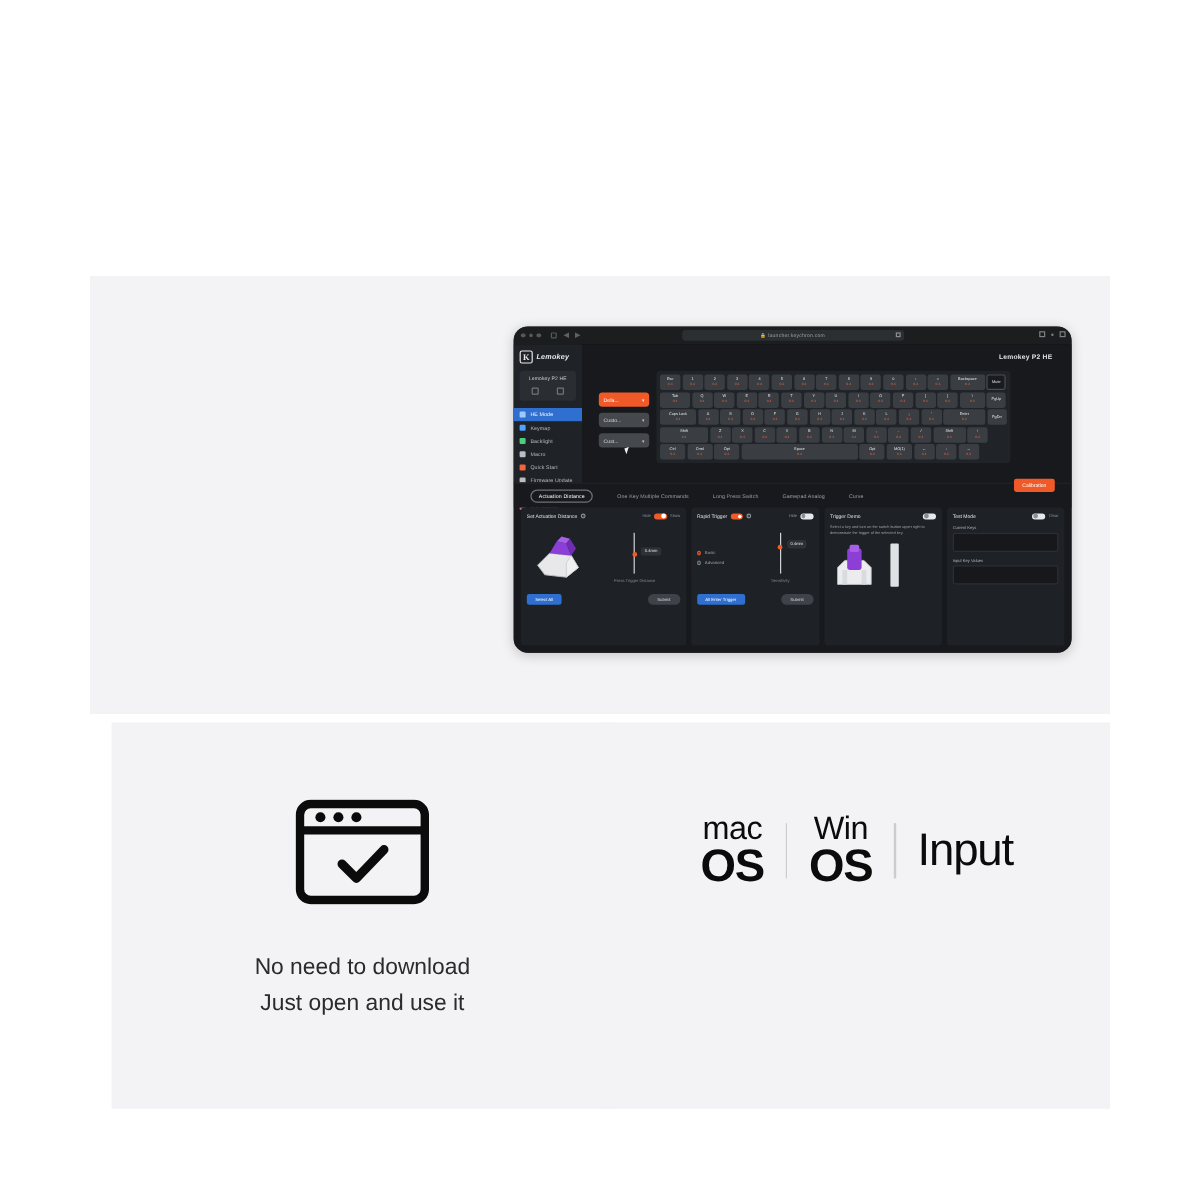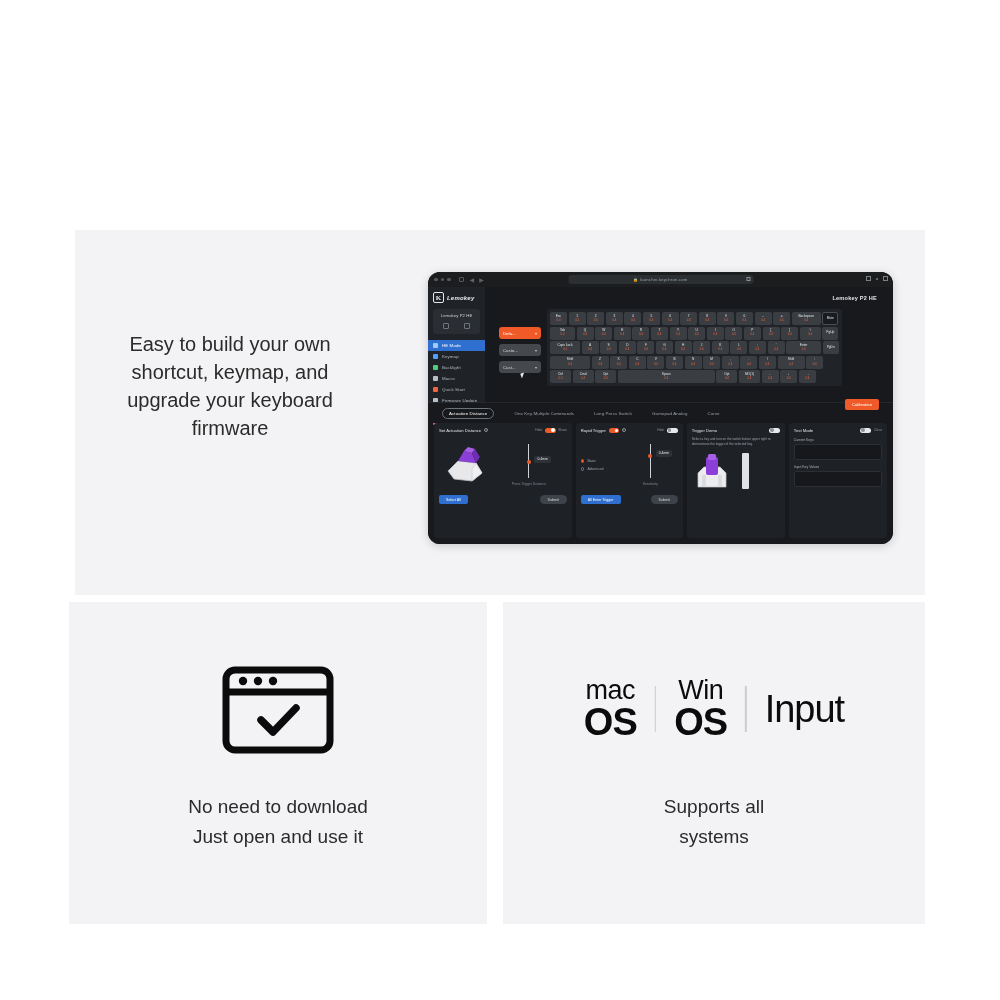--- a/index.html
+++ b/index.html
@@ -20,21 +20,21 @@
     color: #0b0b0b;
   }
   .heading .l2 { display: block; }
 
   
   .card {
     position: absolute;
     background: #f3f3f5;
   }
   #card-top   { left: 75px;  top: 230px; width: 850px; height: 365px; }
-  #card-left  { left: 69px;  top: 602px; width: 418px; height: 322px; }
+  #card-left  { left: 93px;  top: 602px; width: 418px; height: 322px; }
   #card-right { left: 503px; top: 602px; width: 422px; height: 322px; }
 
   
   .copy-text {
     position: absolute; left: 95px; top: 330px; width: 270px;
     text-align: center;
     font-size: 20px; line-height: 28px; color: #2b2b2b;
   }
 
   
@@ -209,21 +209,20 @@
   .os-div { width: 1.5px; height: 46px; background: #c9ccd0; }
 </style>
 </head>
 <body>
 
 <div class="page">
 
 
   <div class="card" id="card-top"></div>
 
-  <div class="copy-text">Easy to build your own shortcut, keymap, and upgrade your keyboard firmware</div>
 
   <div class="laptop">
 
     <div class="chrome">
       <span class="traffic">
         <i></i>
         <i></i>
         <i></i>
       </span>
       <span class="chrome-btns">
@@ -748,19 +747,15 @@
         <span class="os-bot">OS</span>
       </span>
       <span class="os-div"></span>
       <span class="os-stack">
         <span class="os-top">Win</span>
         <span class="os-bot">OS</span>
       </span>
       <span class="os-div"></span>
       <span class="os-single">Input</span>
     </div>
-    <div class="caption">
-      <div>Supports all</div>
-      <div>systems</div>
-    </div>
   </div>
 
 </div>
 
 </body></html>

